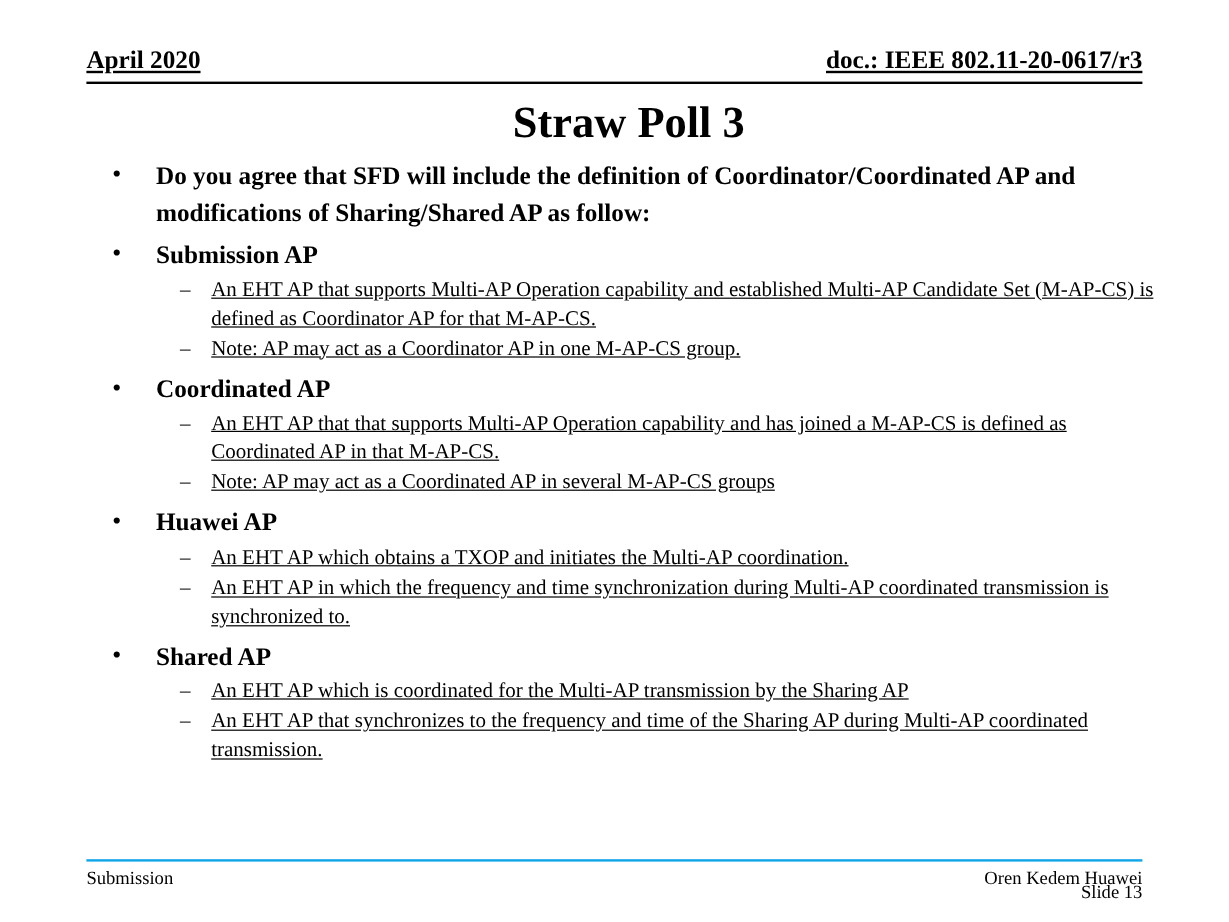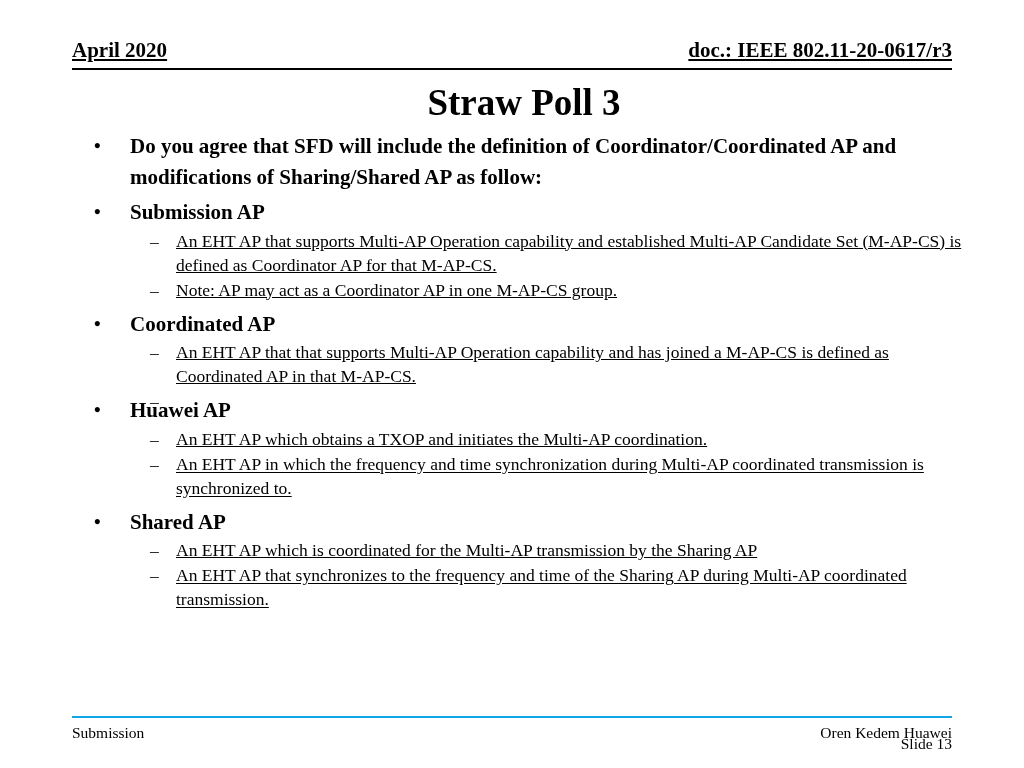--- a/index.html
+++ b/index.html
@@ -189,20 +189,21 @@
       <div class="bullet-l1">
         <span class="marker">•</span>
         <span class="txt">Coordinated AP</span>
       </div>
       <div class="bullet-l2">
         <span class="marker">–</span>
         <span class="txt">An EHT AP that that supports Multi-AP Operation capability and has joined a M-AP-CS is defined as Coordinated AP in that M-AP-CS.</span>
       </div>
       <div class="bullet-l2">
         <span class="marker">–</span>
+        <span class="txt">Note: AP may act as a Coordinated AP in several M-AP-CS groups</span>
       </div>
     </div>
 
     <div class="sect-gap"></div>
 
     <div class="group">
       <div class="bullet-l1">
         <span class="marker">•</span>
         <span class="txt">Huawei AP</span>
       </div>

